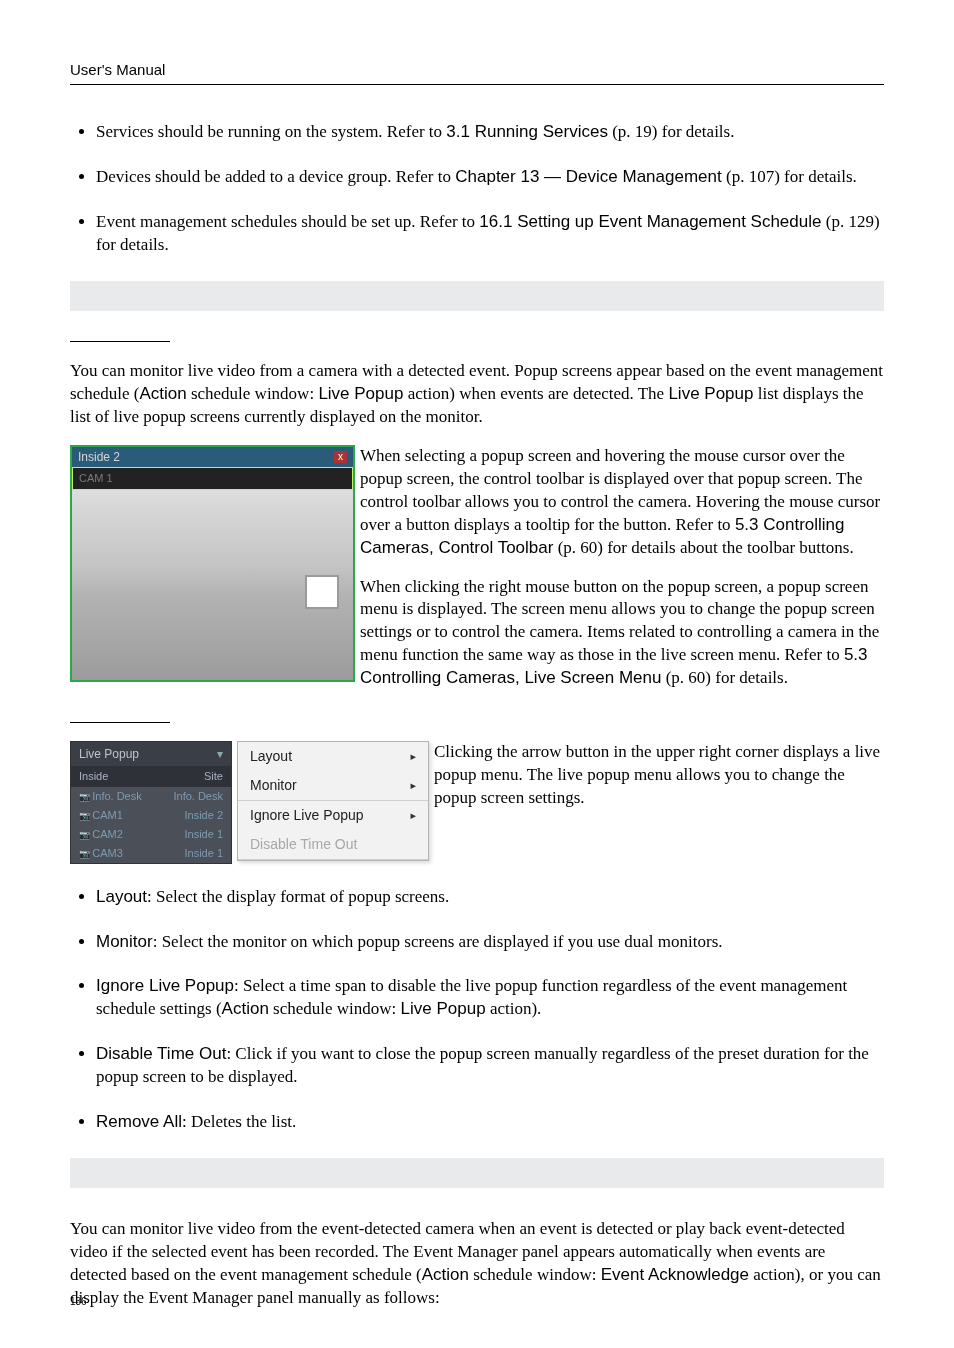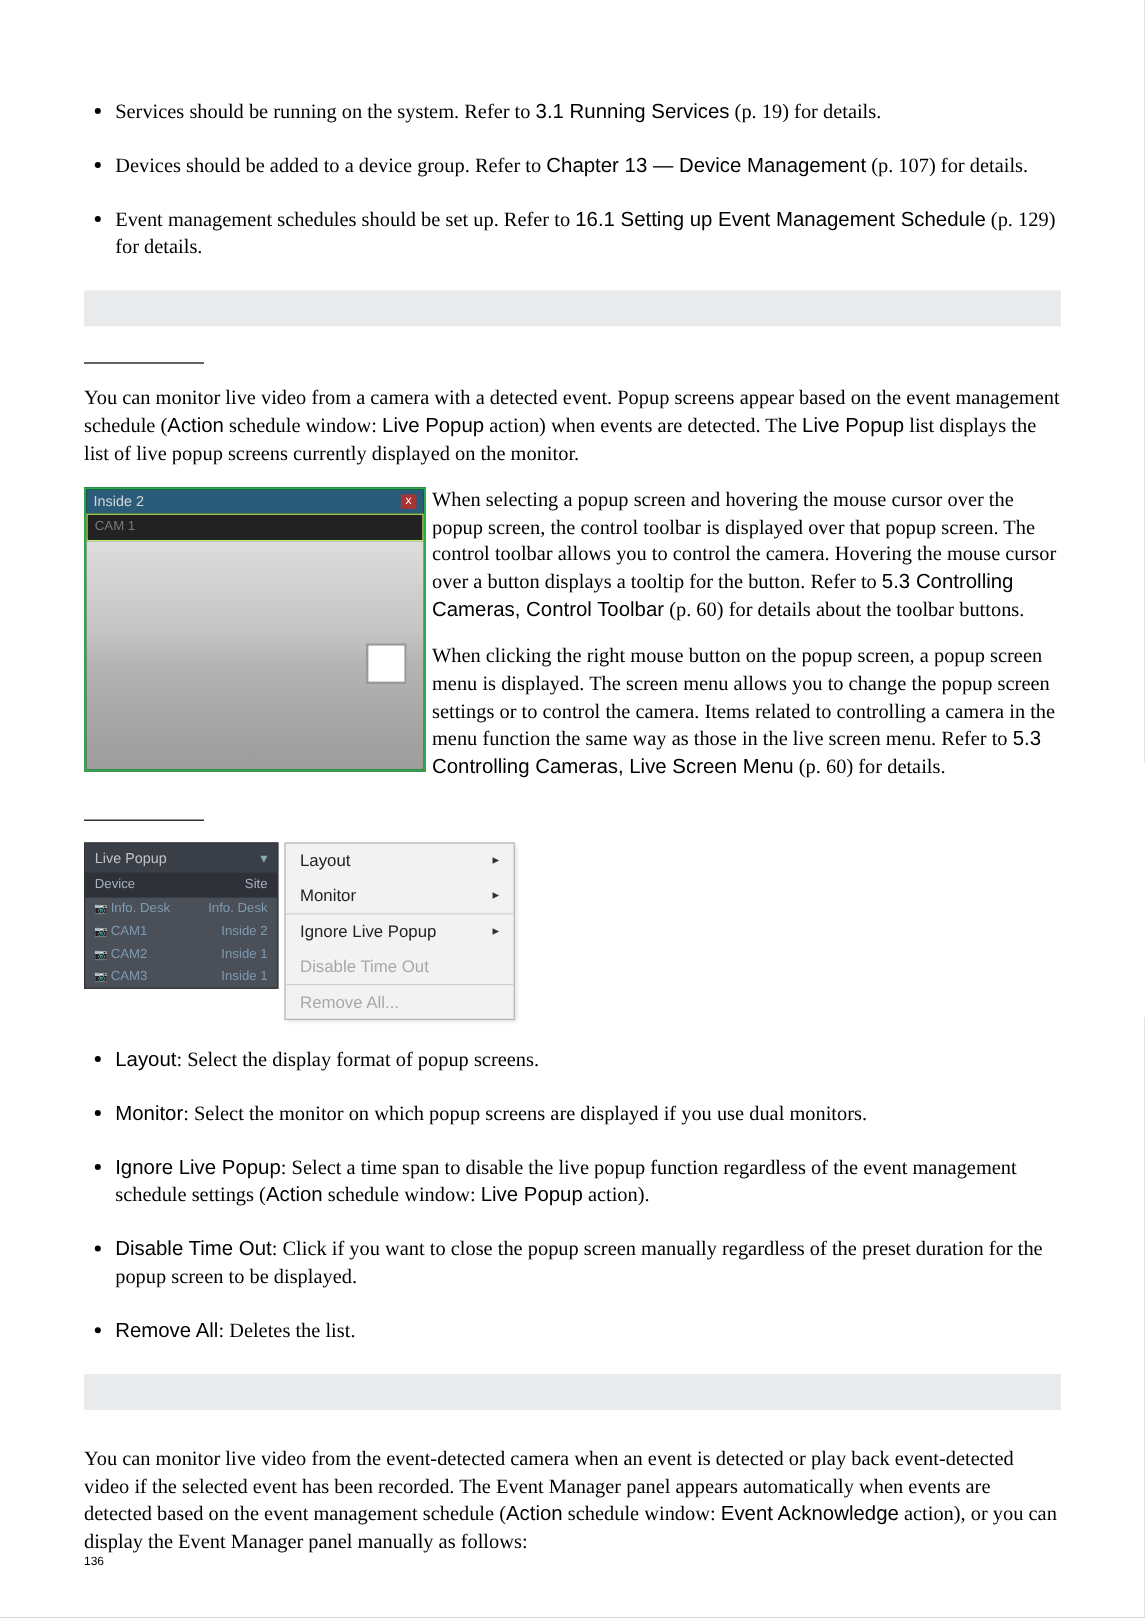--- a/index.html
+++ b/index.html
@@ -156,20 +156,21 @@
     left: 70px;
     font-family: Liberation Sans, sans-serif;
     font-size: 10px;
   }
 </style>
 </head>
 <body>
 
 <div class="page">
 
+  <div class="header">User's Manual</div>
 
   <ul class="bullets">
     <li>
       <span>Services should be running on the system.  Refer to </span><span class="sans">3.1 Running Services</span><span> (p. 19) for details.</span>
     </li>
     <li>
       <span>Devices should be added to a device group.  Refer to </span><span class="sans">Chapter 13 — Device Management</span><span> (p. 107) for details.</span>
     </li>
     <li>
       <span>Event management schedules should be set up.  Refer to </span><span class="sans">16.1 Setting up Event Management Schedule</span><span> (p. 129) for details.</span>
@@ -207,21 +208,21 @@
 
   <div class="short-rule" style="margin-top:14px;"></div>
 
   <div class="row">
     <div class="live-panel">
       <div class="lp-head">
         <span>Live Popup</span>
         <span style="color:#8aa;">▾</span>
       </div>
       <div class="lp-cols">
-        <span>Device</span>
+        <span>Inside</span>
         <span>Site</span>
       </div>
       <div class="lp-row">
           <span><span class="ico">📷</span><span>Info. Desk</span></span>
           <span>Info. Desk</span>
         </div>
       <div class="lp-row">
           <span><span class="ico">📷</span><span>CAM1</span></span>
           <span>Inside 2</span>
         </div>
@@ -246,25 +247,25 @@
         </div>
       <div class="sep"></div>
       <div class="mi">
           <span>Ignore Live Popup</span>
           <span class="arrow">▸</span>
         </div>
       <div class="mi disabled">
           <span>Disable Time Out</span>
         </div>
       <div class="sep"></div>
-      <div class="mi disabled">
-          <span>Remove All...</span>
-        </div>
-    </div>
-
+    </div>
+
+    <div class="col-text">
+      <p class="para">Clicking the arrow button in the upper right corner displays a live popup menu.  The live popup menu allows you to change the popup screen settings.</p>
+    </div>
   </div>
 
   <ul class="bullets" style="margin-top:6px;">
     <li><span class="sans">Layout</span><span>: Select the display format of popup screens.</span></li>
     <li><span class="sans">Monitor</span><span>: Select the monitor on which popup screens are displayed if you use dual monitors.</span></li>
     <li><span class="sans">Ignore Live Popup</span><span>: Select a time span to disable the live popup function regardless of the event management schedule settings (</span><span class="sans">Action</span><span> schedule window: </span><span class="sans">Live Popup</span><span> action).</span></li>
     <li><span class="sans">Disable Time Out</span><span>: Click if you want to close the popup screen manually regardless of the preset duration for the popup screen to be displayed.</span></li>
     <li><span class="sans">Remove All</span><span>: Deletes the list.</span></li>
   </ul>
 

